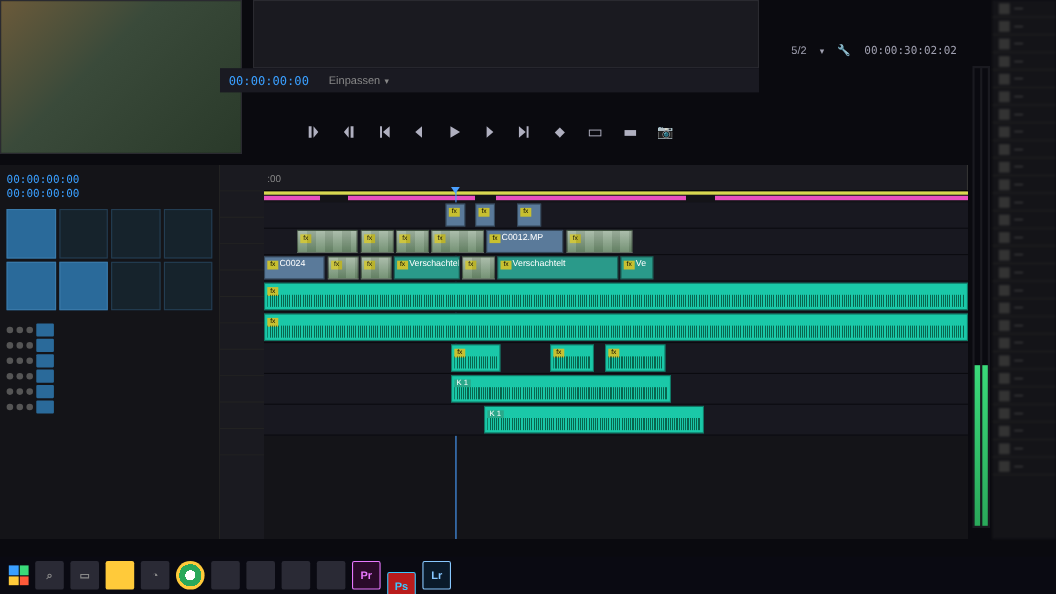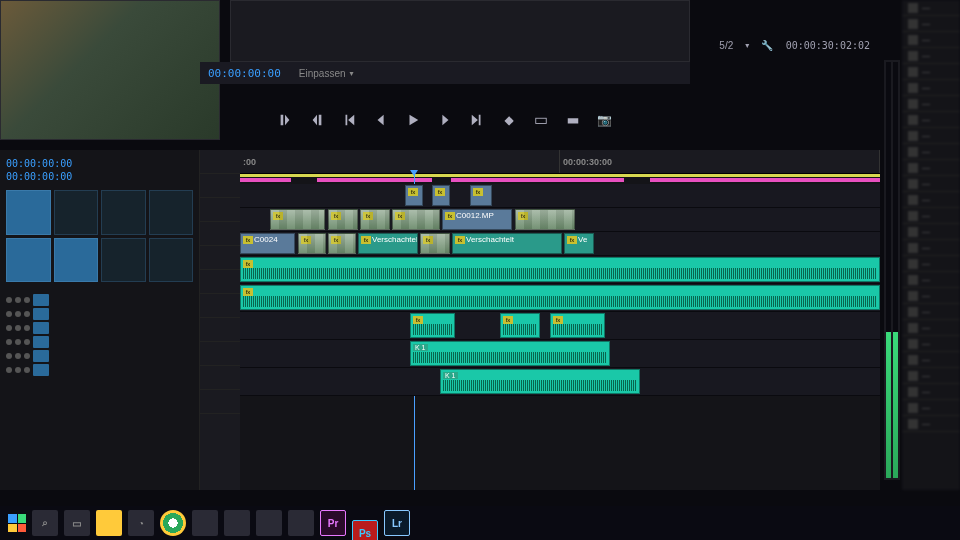--- a/index.html
+++ b/index.html
@@ -120,21 +120,21 @@
   background: #1a1a20;
   border-bottom: 1px solid #000;
   display: flex;
   position: relative;
 }
 .ruler .tick {
   flex: 1;
   border-right: 1px solid #333;
   font-size: 9px; color: #888;
   padding-left: 3px;
-  display: flex; align-items: center; font-weight: bold;
+  display: flex; align-items: center;
 }
 .work-area-bar {
   position: absolute;
   top: 24px; left: 0; right: 0; height: 3px;
   background: #d8d850;
 }
 .marker-bar {
   position: absolute;
   top: 28px; left: 0; right: 0; height: 4px;
   background: linear-gradient(90deg,
@@ -416,21 +416,20 @@
     <div class="th-row"></div>
     <div class="th-row"></div>
     <div class="th-row"></div>
     <div class="th-row"></div>
     <div class="th-row"></div>
     <div class="th-row"></div>
   </div>
   <div class="timeline-body">
     <div class="ruler">
       <div class="tick">:00</div>
-      <div class="tick">00:00:30:00</div>
     </div>
     <div class="work-area-bar"></div>
     <div class="marker-bar"></div>
     <div class="playhead"></div>
 
     <div class="tracks">
 
       <div class="track">
         <div class="clip title" style="left:165px;width:18px"><span class="fx-badge">fx</span></div>
         <div class="clip title" style="left:192px;width:18px"><span class="fx-badge">fx</span></div>

